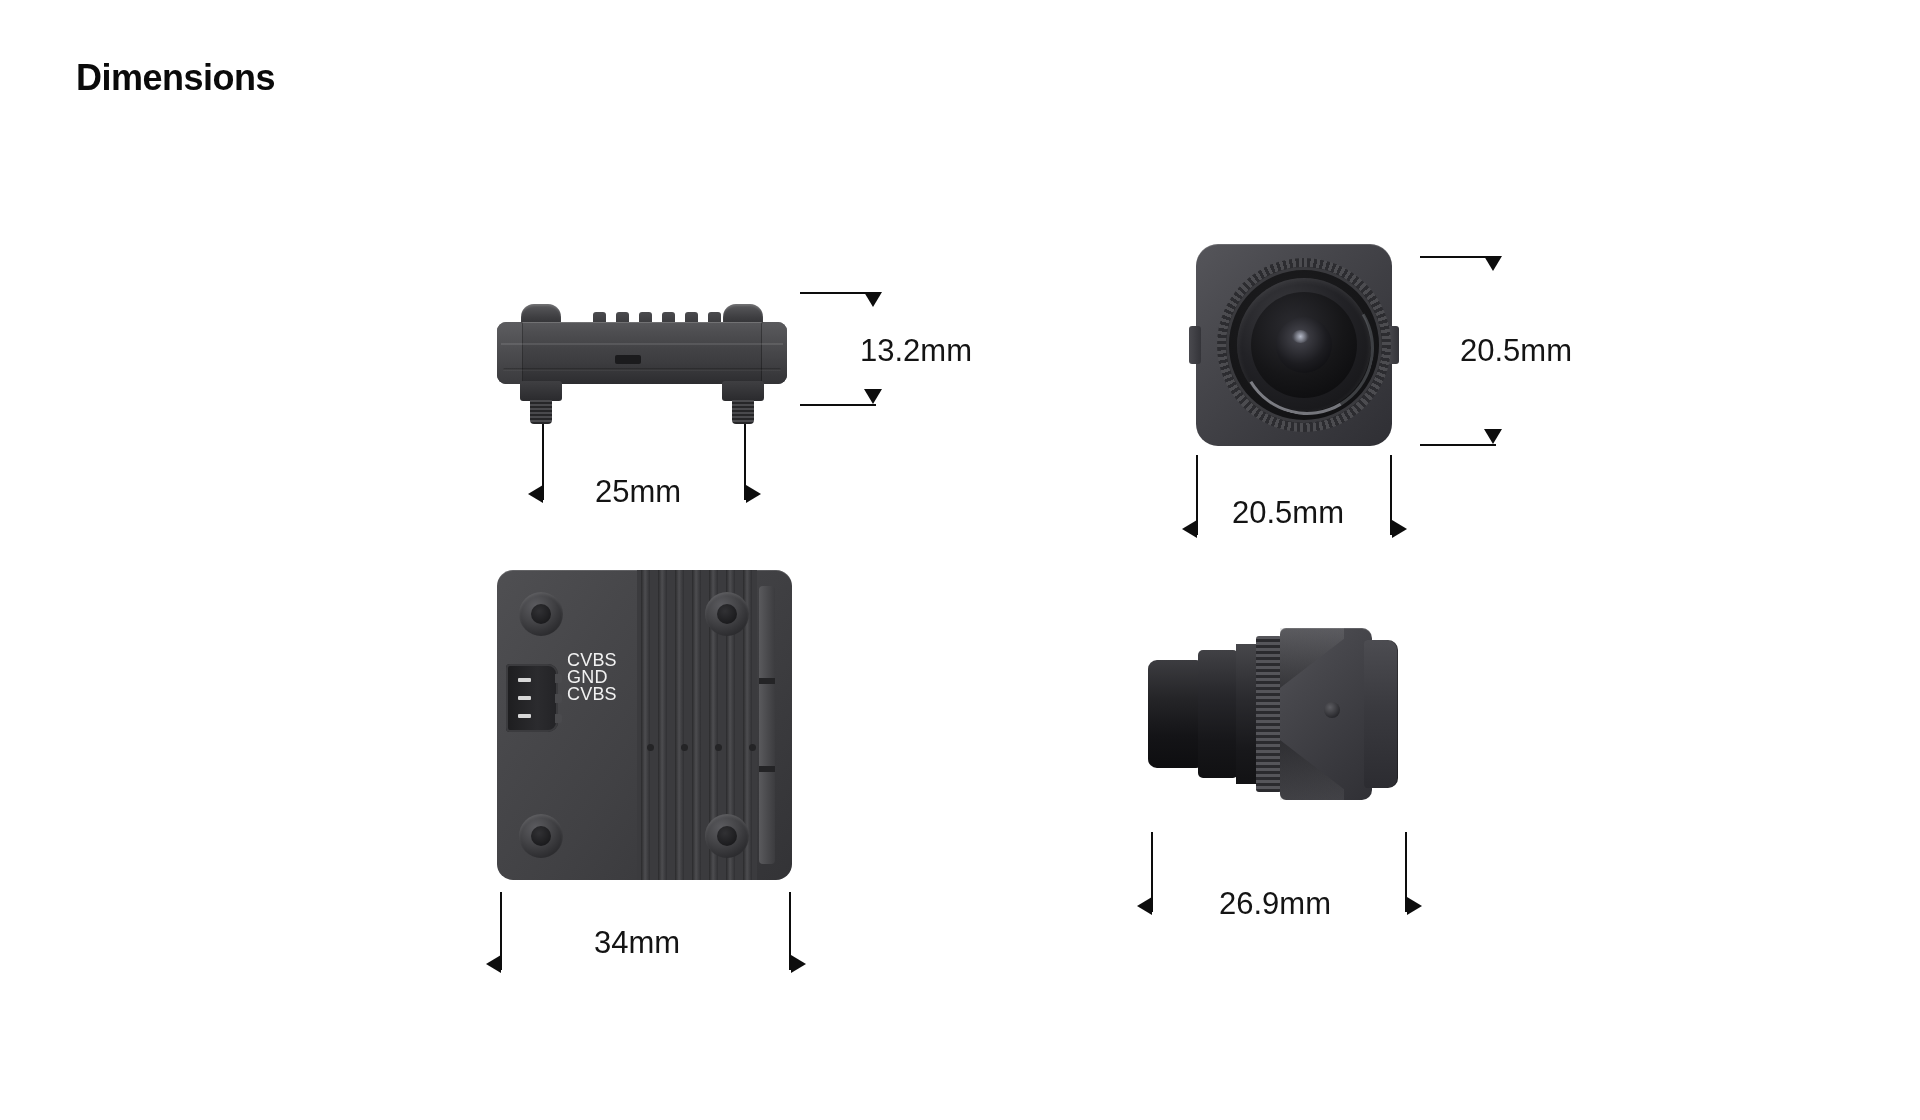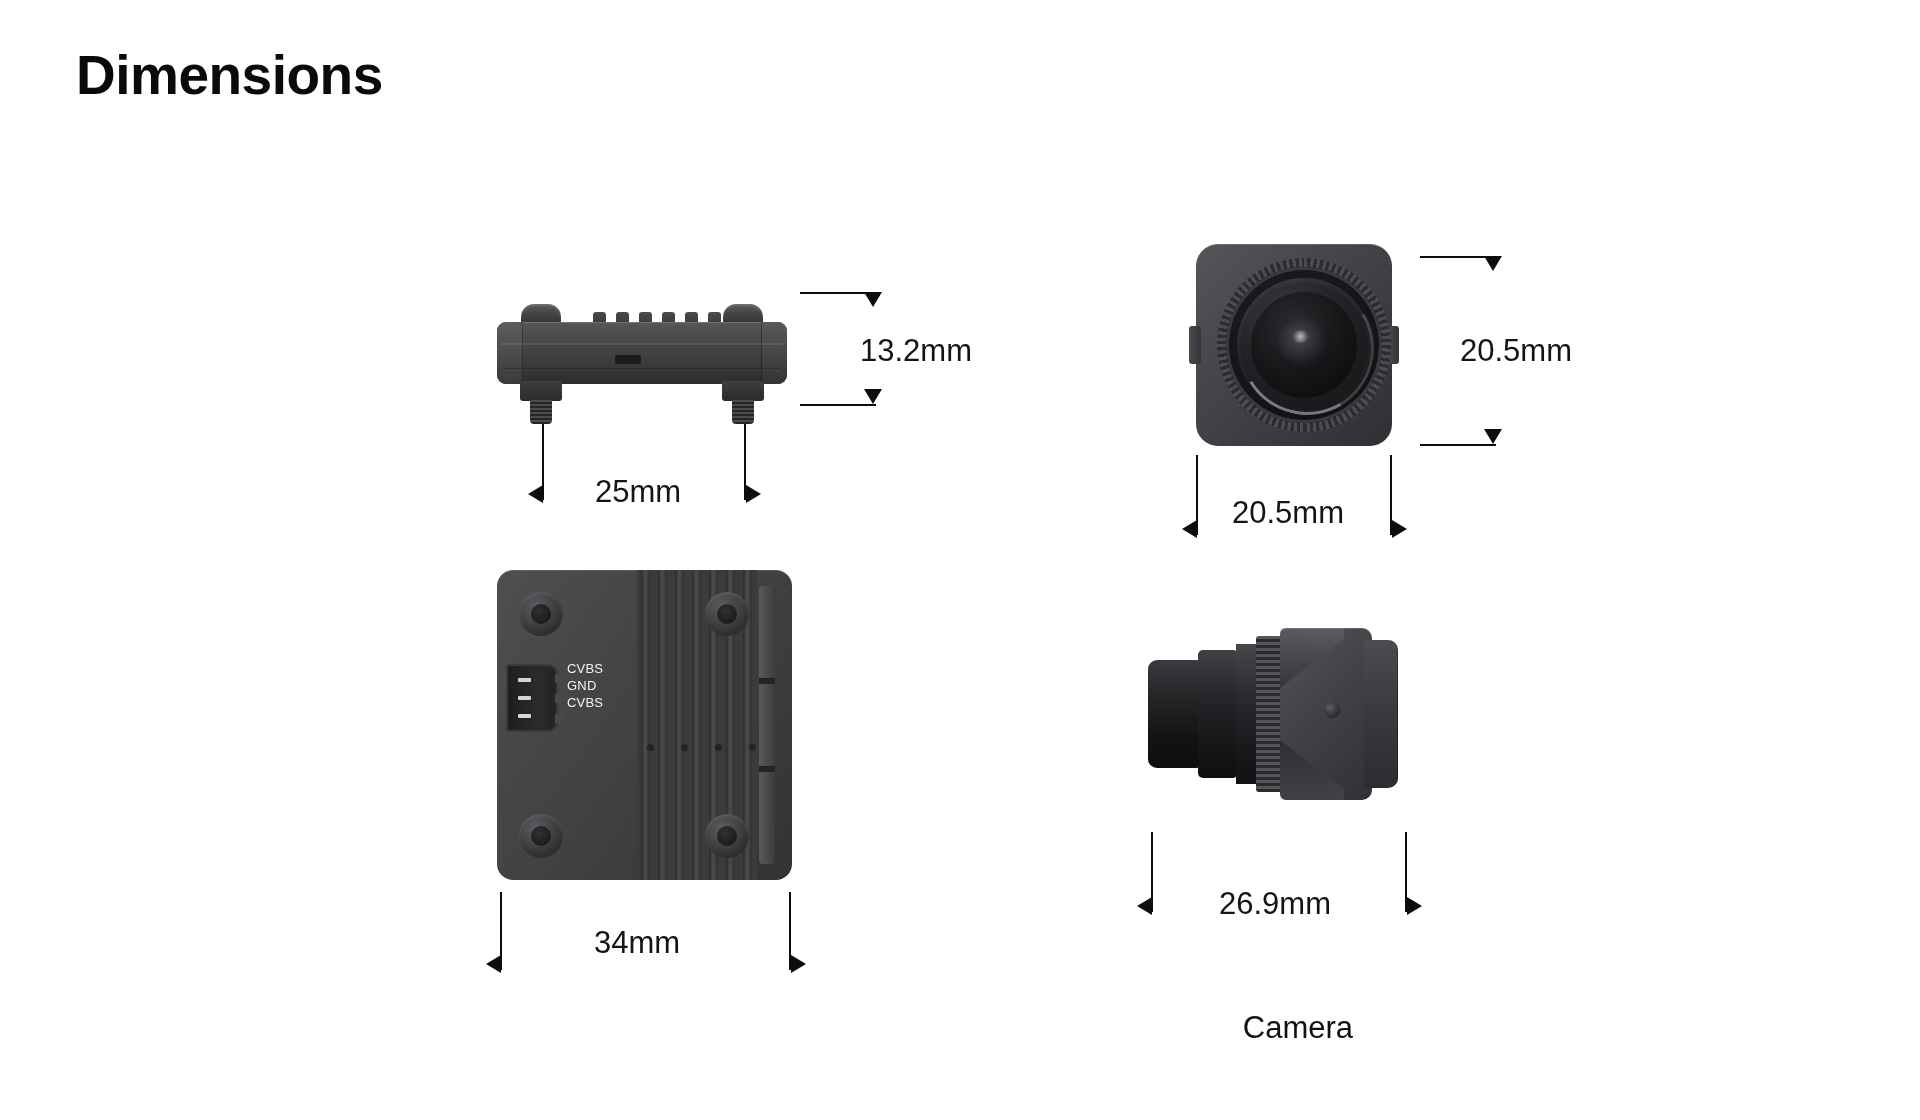--- a/index.html
+++ b/index.html
@@ -12,22 +12,22 @@
     overflow: hidden;
     font-family: "Liberation Sans", sans-serif;
     color: #111111;
     -webkit-font-smoothing: antialiased;
   }
   .page { position: absolute; inset: 0; }
 
   
   .title {
     position: absolute;
-    left: 76px; top: 48px;
-    font-size: 55px;
+    left: 76px; top: 60px;
+    font-size: 36px;
     font-weight: 700;
     letter-spacing: -0.5px;
     color: #0a0a0a;
     line-height: 1;
     white-space: nowrap;
   }
 
   
   .dim-label {
     position: absolute;
@@ -204,22 +204,22 @@
     position: absolute; left: 12px;
     width: 13px; height: 4px;
     background: #d7d7d7; border-radius: 1px;
   }
   .abt-conn-tab {
     position: absolute; right: -4px;
     width: 7px; height: 9px;
     background: #4a4a4d; border-radius: 0 2px 2px 0;
   }
   .abt-labels {
-    position: absolute; left: 70px; top: 92px;
-    font-size: 13px; line-height: 14.5px;
+    position: absolute; left: 70px; top: 83px;
+    font-size: 18px; line-height: 14.5px;
     color: #f2f2f2;
     font-family: "Liberation Sans", sans-serif;
     letter-spacing: 0.2px;
   }
   .abt-labels div { margin-bottom: 2.5px; }
   
   .abt-dot {
     position: absolute; top: 174px;
     width: 7px; height: 7px; border-radius: 50%;
     background: #242426;
@@ -508,15 +508,14 @@
   </div>
 
   <div>
     <div class="vline" style="left:1151px; top:832px; height:80px;"></div>
     <div class="arrow arrow-left" style="left:1137px; top:897px;"></div>
     <div class="vline" style="left:1405px; top:832px; height:80px;"></div>
     <div class="arrow arrow-right" style="left:1407px; top:897px;"></div>
     <div class="dim-label" style="left:1219px; top:886px;">26.9mm</div>
   </div>
 
-  <div class="caption cap-camera">Camera</div>
 
 </div>
 
 </body></html>

